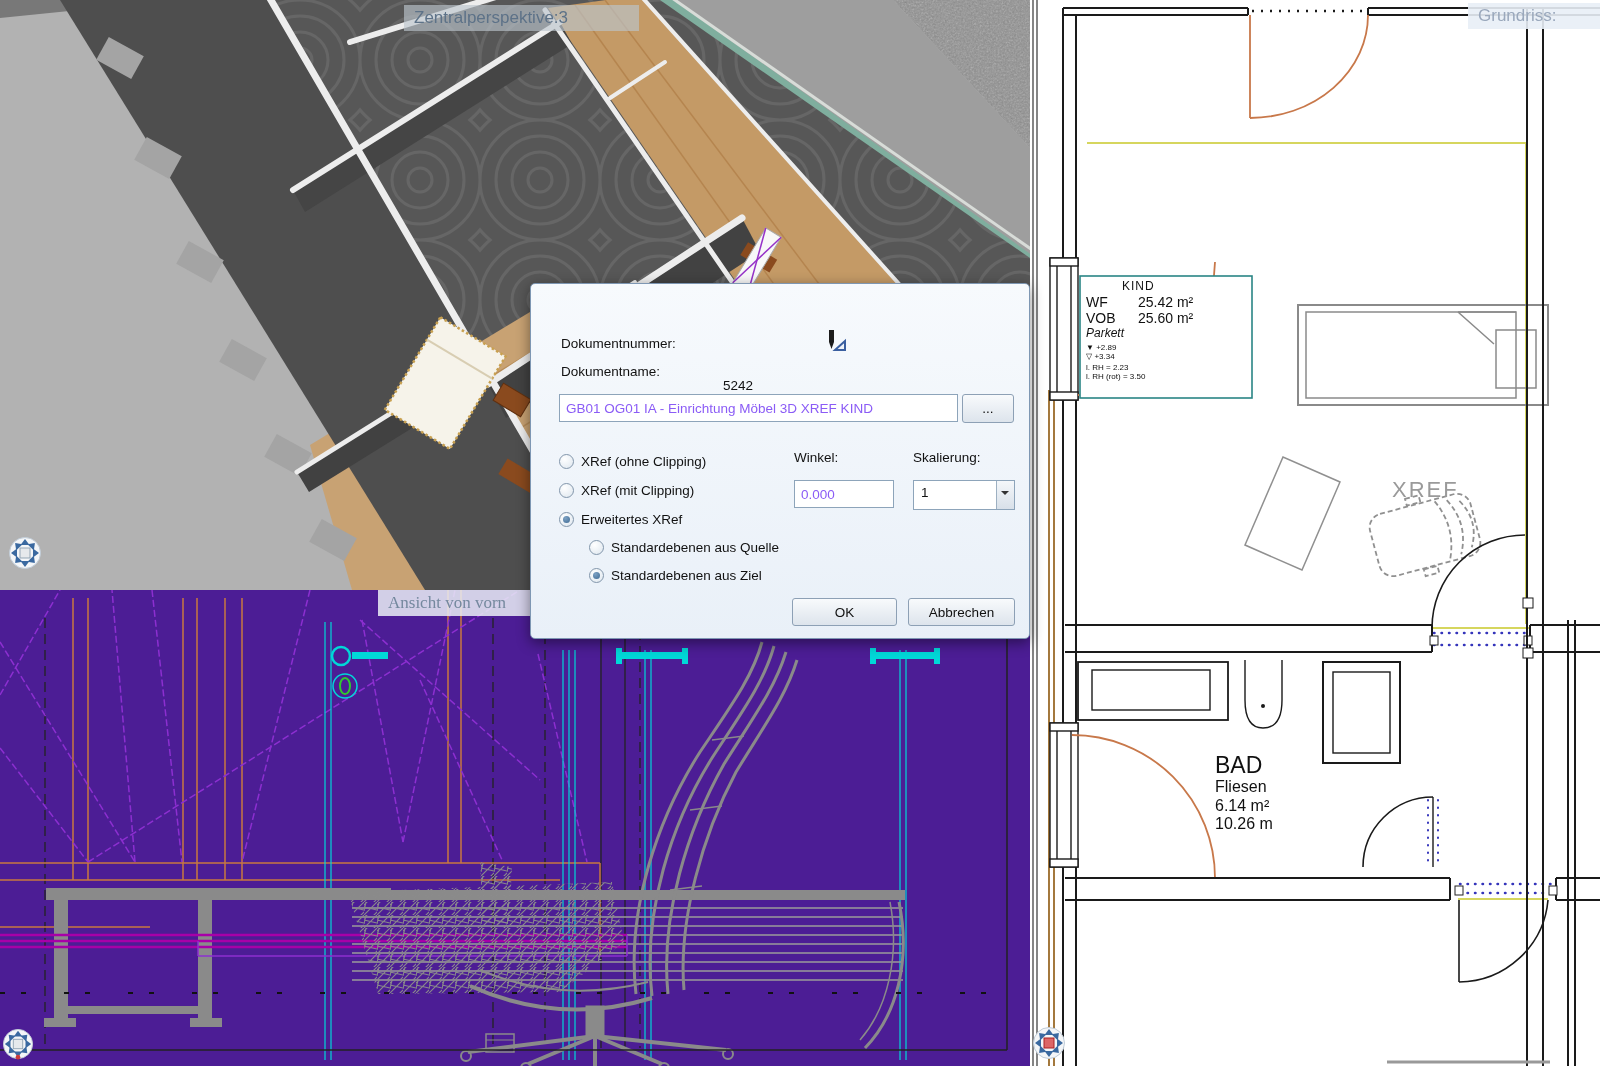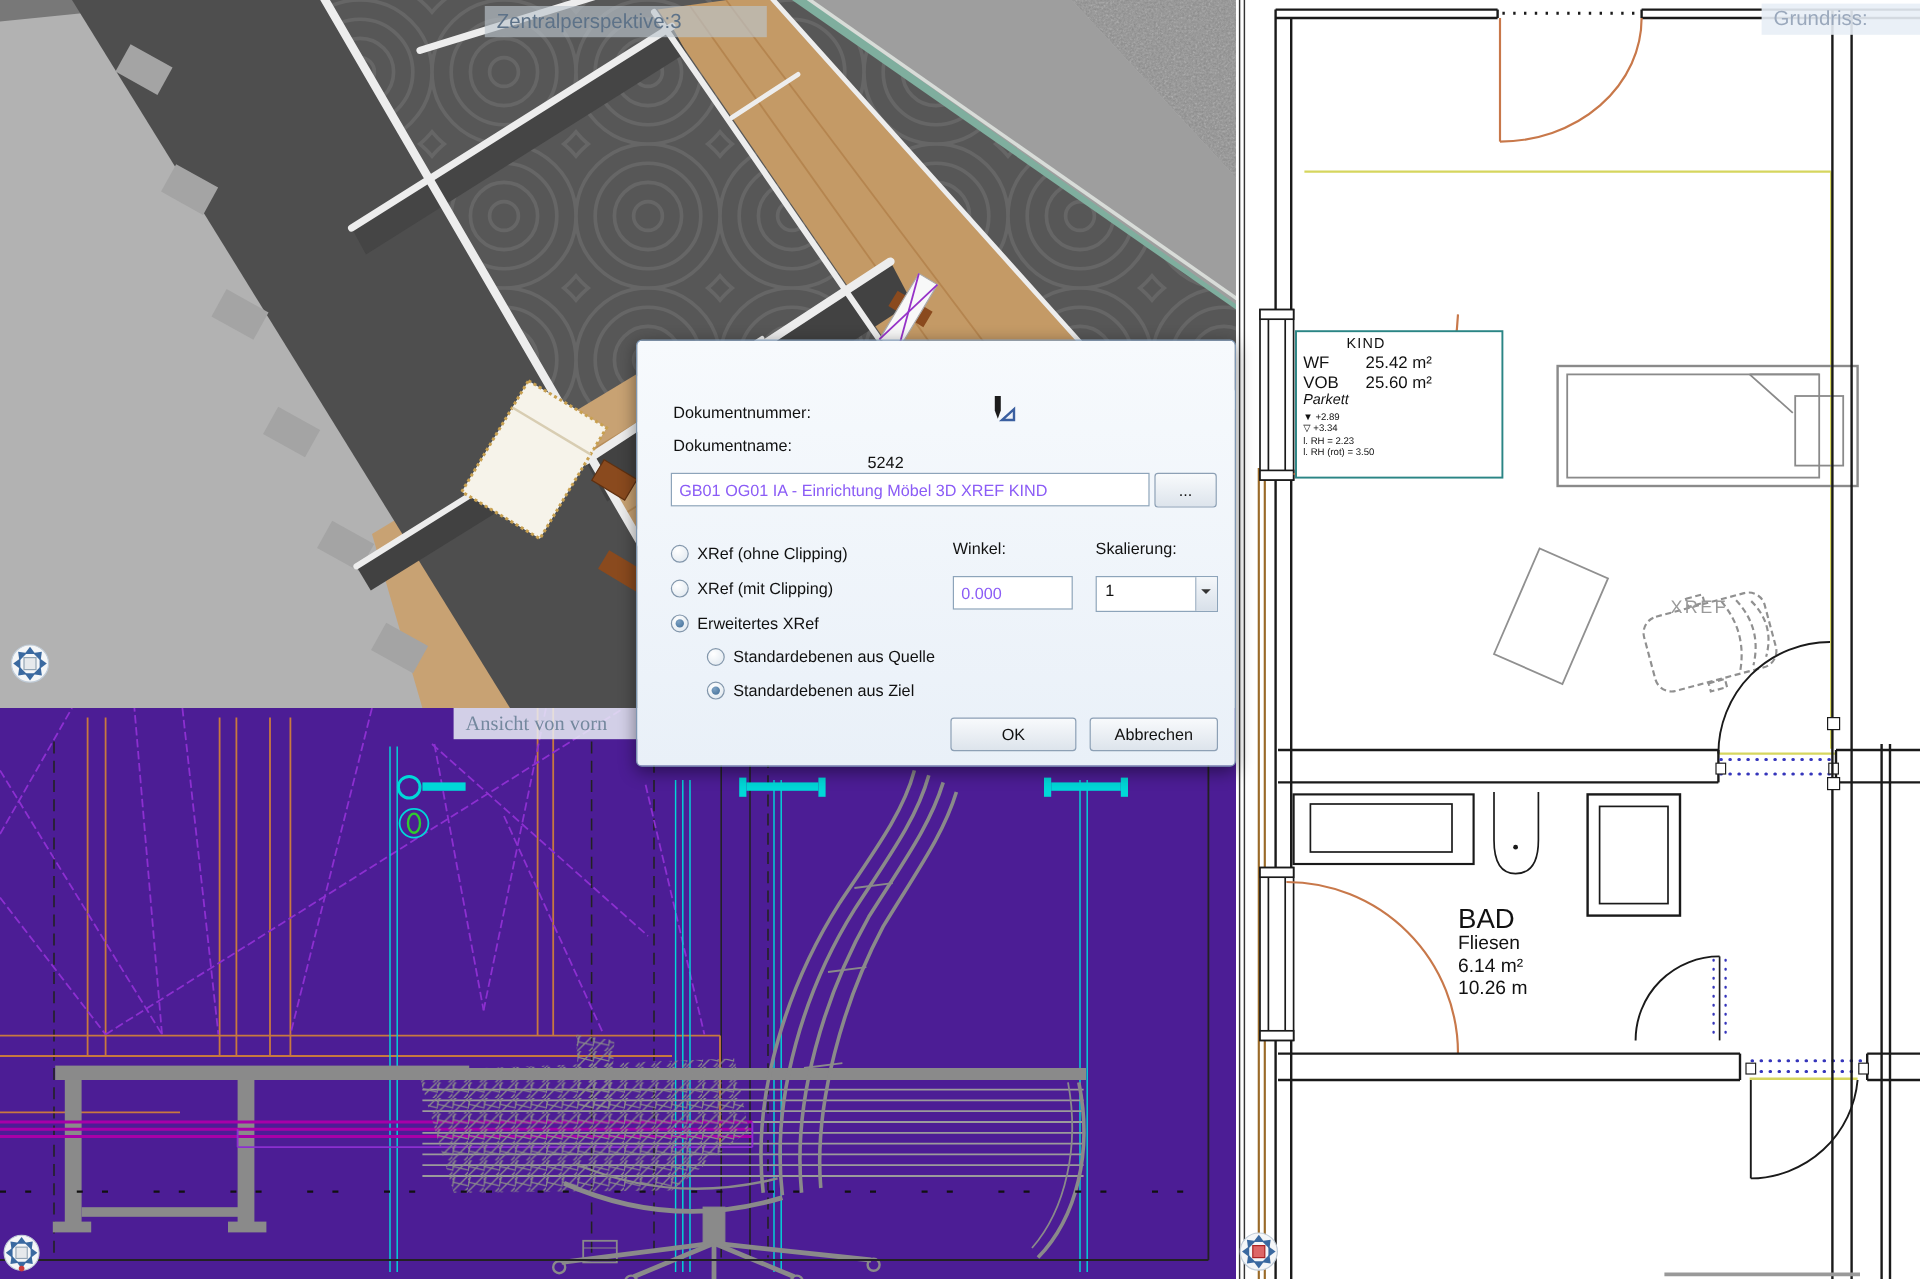--- a/index.html
+++ b/index.html
@@ -16,21 +16,21 @@
   .stamp{position:absolute;color:#111;line-height:1.15;}
   #kindStamp{left:1086px;top:280px;width:162px;height:114px;font-size:14px;}
   #kindStamp .room{font-size:12px;letter-spacing:1px;margin-left:36px;}
   #kindStamp .row{display:flex;}
   #kindStamp .row .lab{width:52px;}
   #kindStamp .floor{font-style:italic;font-size:12px;margin-top:1px;}
   #kindStamp .tiny{font-size:8px;display:flex;justify-content:space-between;margin-top:2px;width:158px;flex-direction:column;}
   #badStamp{left:1215px;top:752px;width:140px;}
   #badStamp .room{font-size:23px;}
   #badStamp .l2{font-size:16px;}
-  #xrefLabel{left:1392px;top:498px;font-size:15px;color:#9a9a9a;letter-spacing:2px;}
+  #xrefLabel{left:1392px;top:477px;font-size:22px;color:#9a9a9a;letter-spacing:2px;}
   
   #dialog{left:530px;top:283px;width:498px;height:354px;border:1px solid #7e97b3;border-radius:5px;
           box-shadow:0 4px 14px rgba(0,0,0,0.45);background:linear-gradient(#f7fafd,#e9f0f8);}
   #dlgTitle{position:absolute;left:0;top:0;right:0;height:32px;border-radius:4px 4px 0 0;
             background:linear-gradient(#eef5fc,#d2e2f2);border-bottom:1px solid #c2d2e2;}
   #dlgTitle .t{position:absolute;left:13px;top:7px;font-size:15px;color:#39495c;}
   #dlgClose{position:absolute;right:14px;top:7px;font-size:14px;font-weight:bold;color:#7b8b9b;cursor:pointer;}
   .dlab{position:absolute;font-size:13.5px;color:#111;}
   .dval{position:absolute;font-size:13.5px;color:#111;}
   .tinput{position:absolute;border:1px solid #8da4ba;background:#fff;font-size:13.5px;

